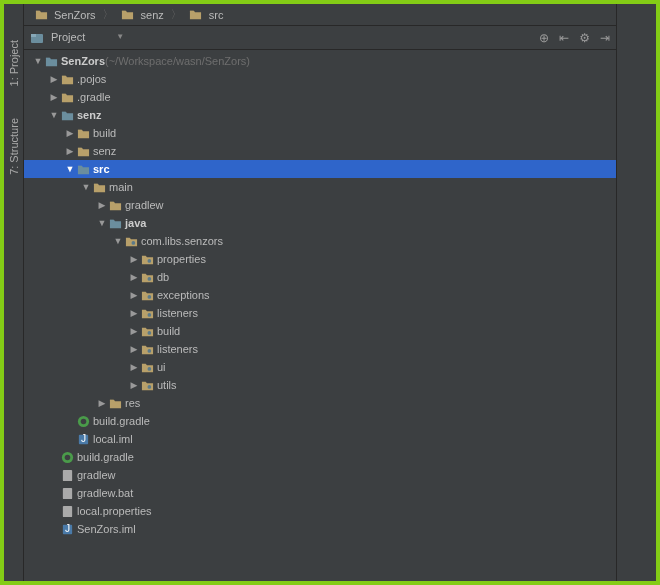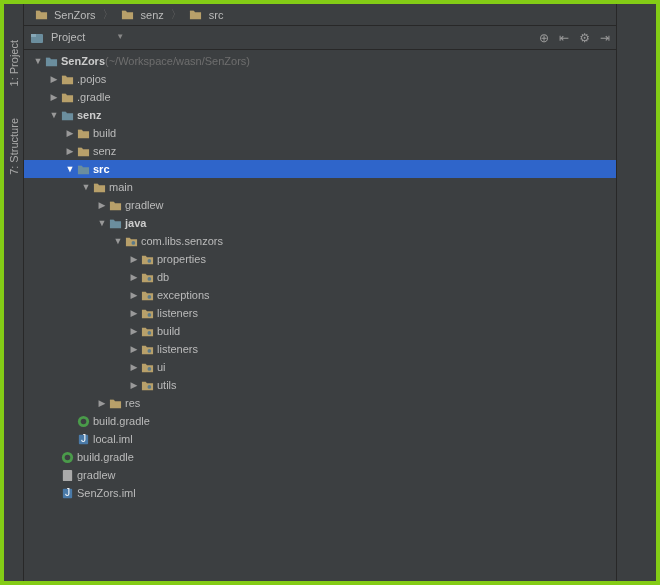--- a/index.html
+++ b/index.html
@@ -362,20 +362,42 @@
               <text x="7" y="10" font-size="7" fill="#222" text-anchor="middle"></text>
             </svg>
           </span>
           <span class="label">gradlew</span>
         </div>
         <div class="tree-row">
           <span class="indent" style="width: 20px;"></span>
           <span class="arrow"></span>
           <span class="icon">
             <svg viewBox="0 0 14 14" width="13" height="13">
+              <rect x="2" y="1" width="10" height="12" fill="#aaa" rx="1"></rect>
+              <text x="7" y="10" font-size="7" fill="#222" text-anchor="middle"></text>
+            </svg>
+          </span>
+          <span class="label">gradlew.bat</span>
+        </div>
+        <div class="tree-row">
+          <span class="indent" style="width: 20px;"></span>
+          <span class="arrow"></span>
+          <span class="icon">
+            <svg viewBox="0 0 14 14" width="13" height="13">
+              <rect x="2" y="1" width="10" height="12" fill="#aaa" rx="1"></rect>
+              <text x="7" y="10" font-size="7" fill="#222" text-anchor="middle"></text>
+            </svg>
+          </span>
+          <span class="label">local.properties</span>
+        </div>
+        <div class="tree-row">
+          <span class="indent" style="width: 20px;"></span>
+          <span class="arrow"></span>
+          <span class="icon">
+            <svg viewBox="0 0 14 14" width="13" height="13">
               <rect x="2" y="2" width="10" height="10" fill="#4a7aa8" rx="1"></rect>
               <text x="7" y="10" font-size="6" fill="#fff" text-anchor="middle">J</text>
             </svg>
           </span>
           <span class="label">SenZors.iml</span>
         </div>
       </div>
   </div>
 
   <div class="right-gutter"></div>

